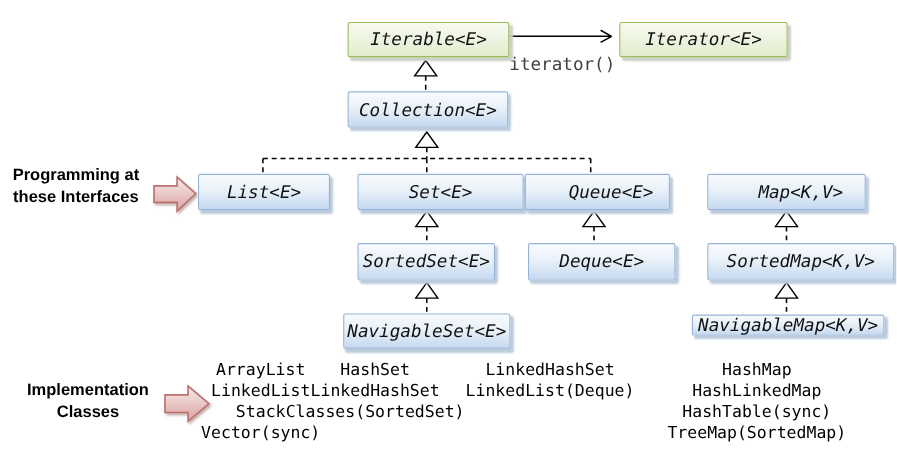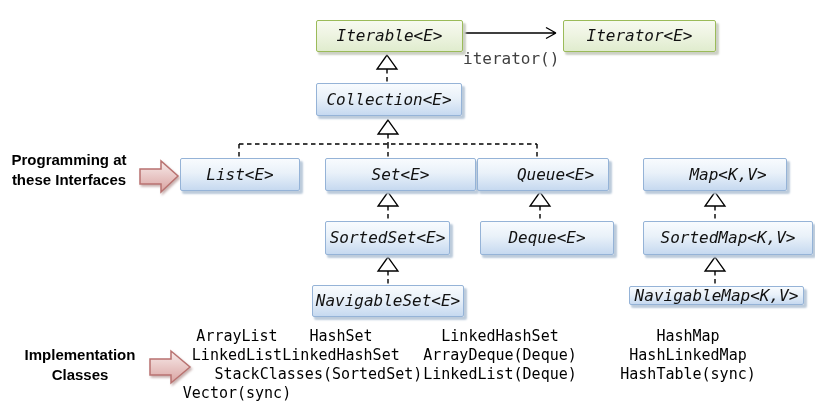--- a/index.html
+++ b/index.html
@@ -99,22 +99,22 @@
       <div>Stack</div>
       <div>Vector(sync)</div>
     </div>
   <div class="impl-col" style="left:341px;top:327px;">
       <div>HashSet</div>
       <div>LinkedHashSet</div>
       <div>Classes(SortedSet)</div>
     </div>
   <div class="impl-col" style="left:500px;top:327px;">
       <div>LinkedHashSet</div>
-      <div>ArrayDeque(Deque)</div>
       <div>LinkedList(Deque)</div>
     </div>
   <div class="impl-col" style="left:688px;top:327px;">
       <div>HashMap</div>
       <div>HashLinkedMap</div>
       <div>HashTable(sync)</div>
+      <div>TreeMap(SortedMap)</div>
     </div>
 
 </div>
 
 </body></html>

